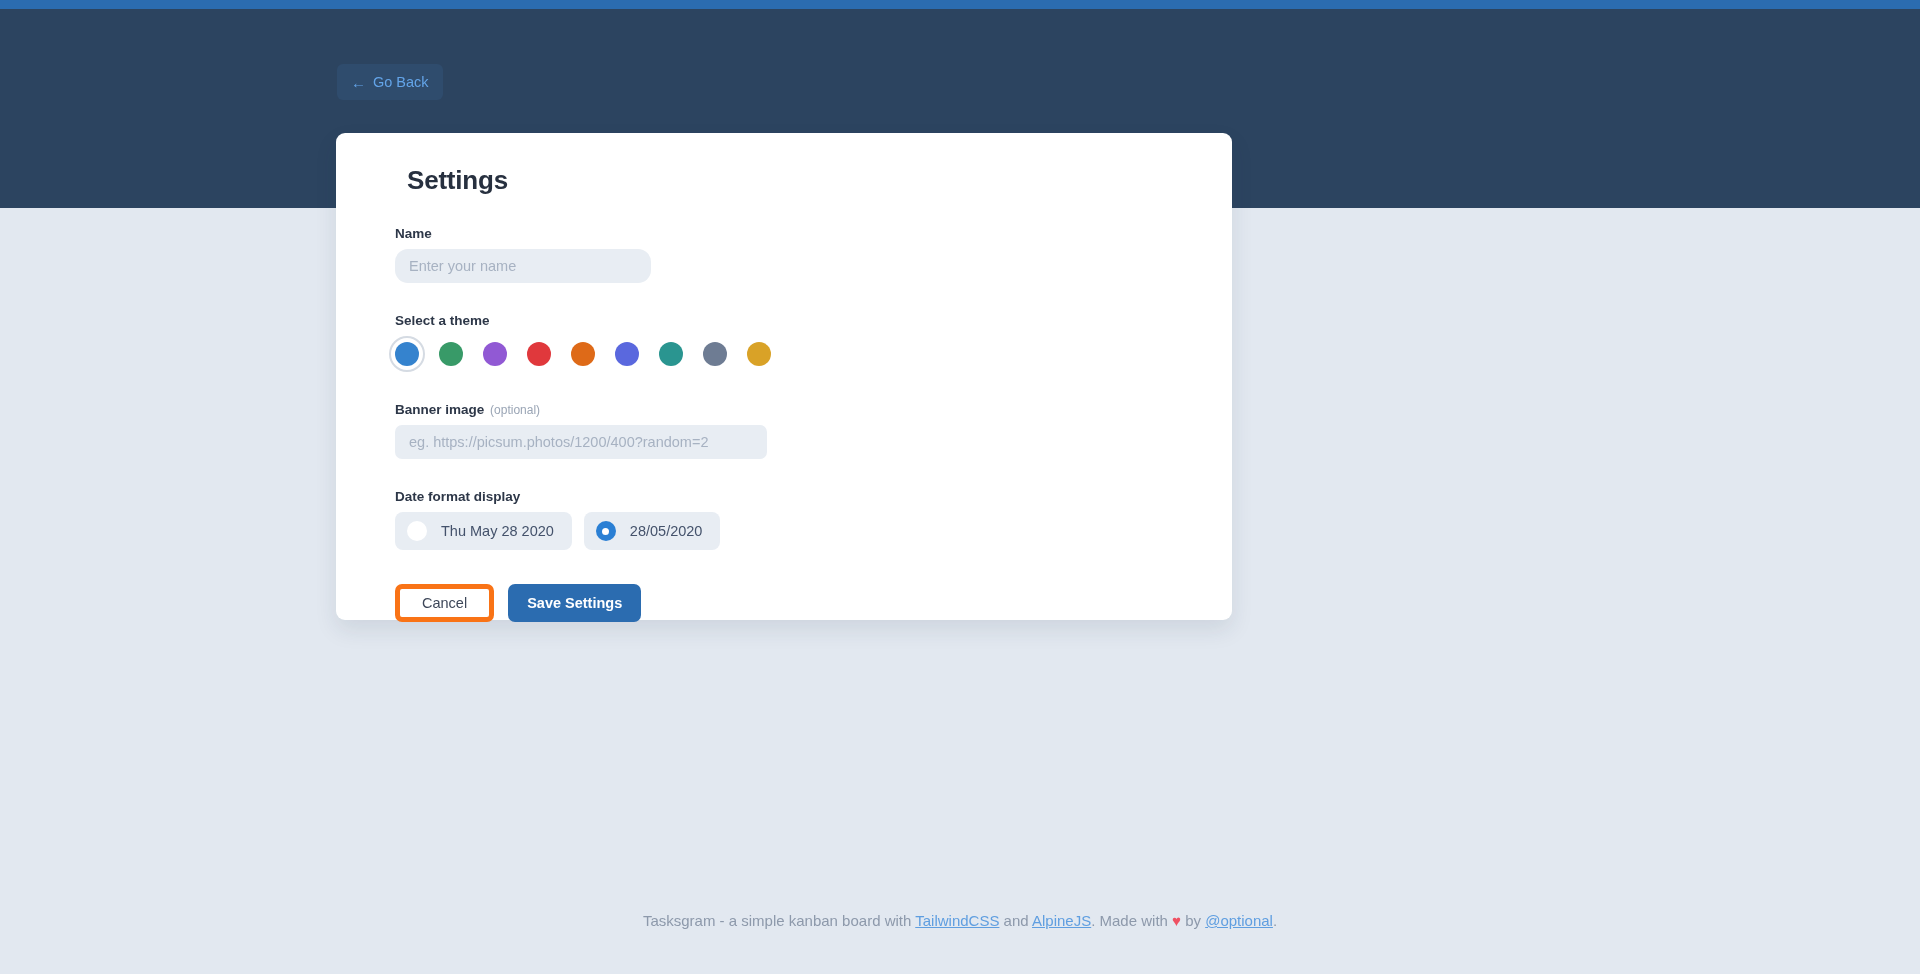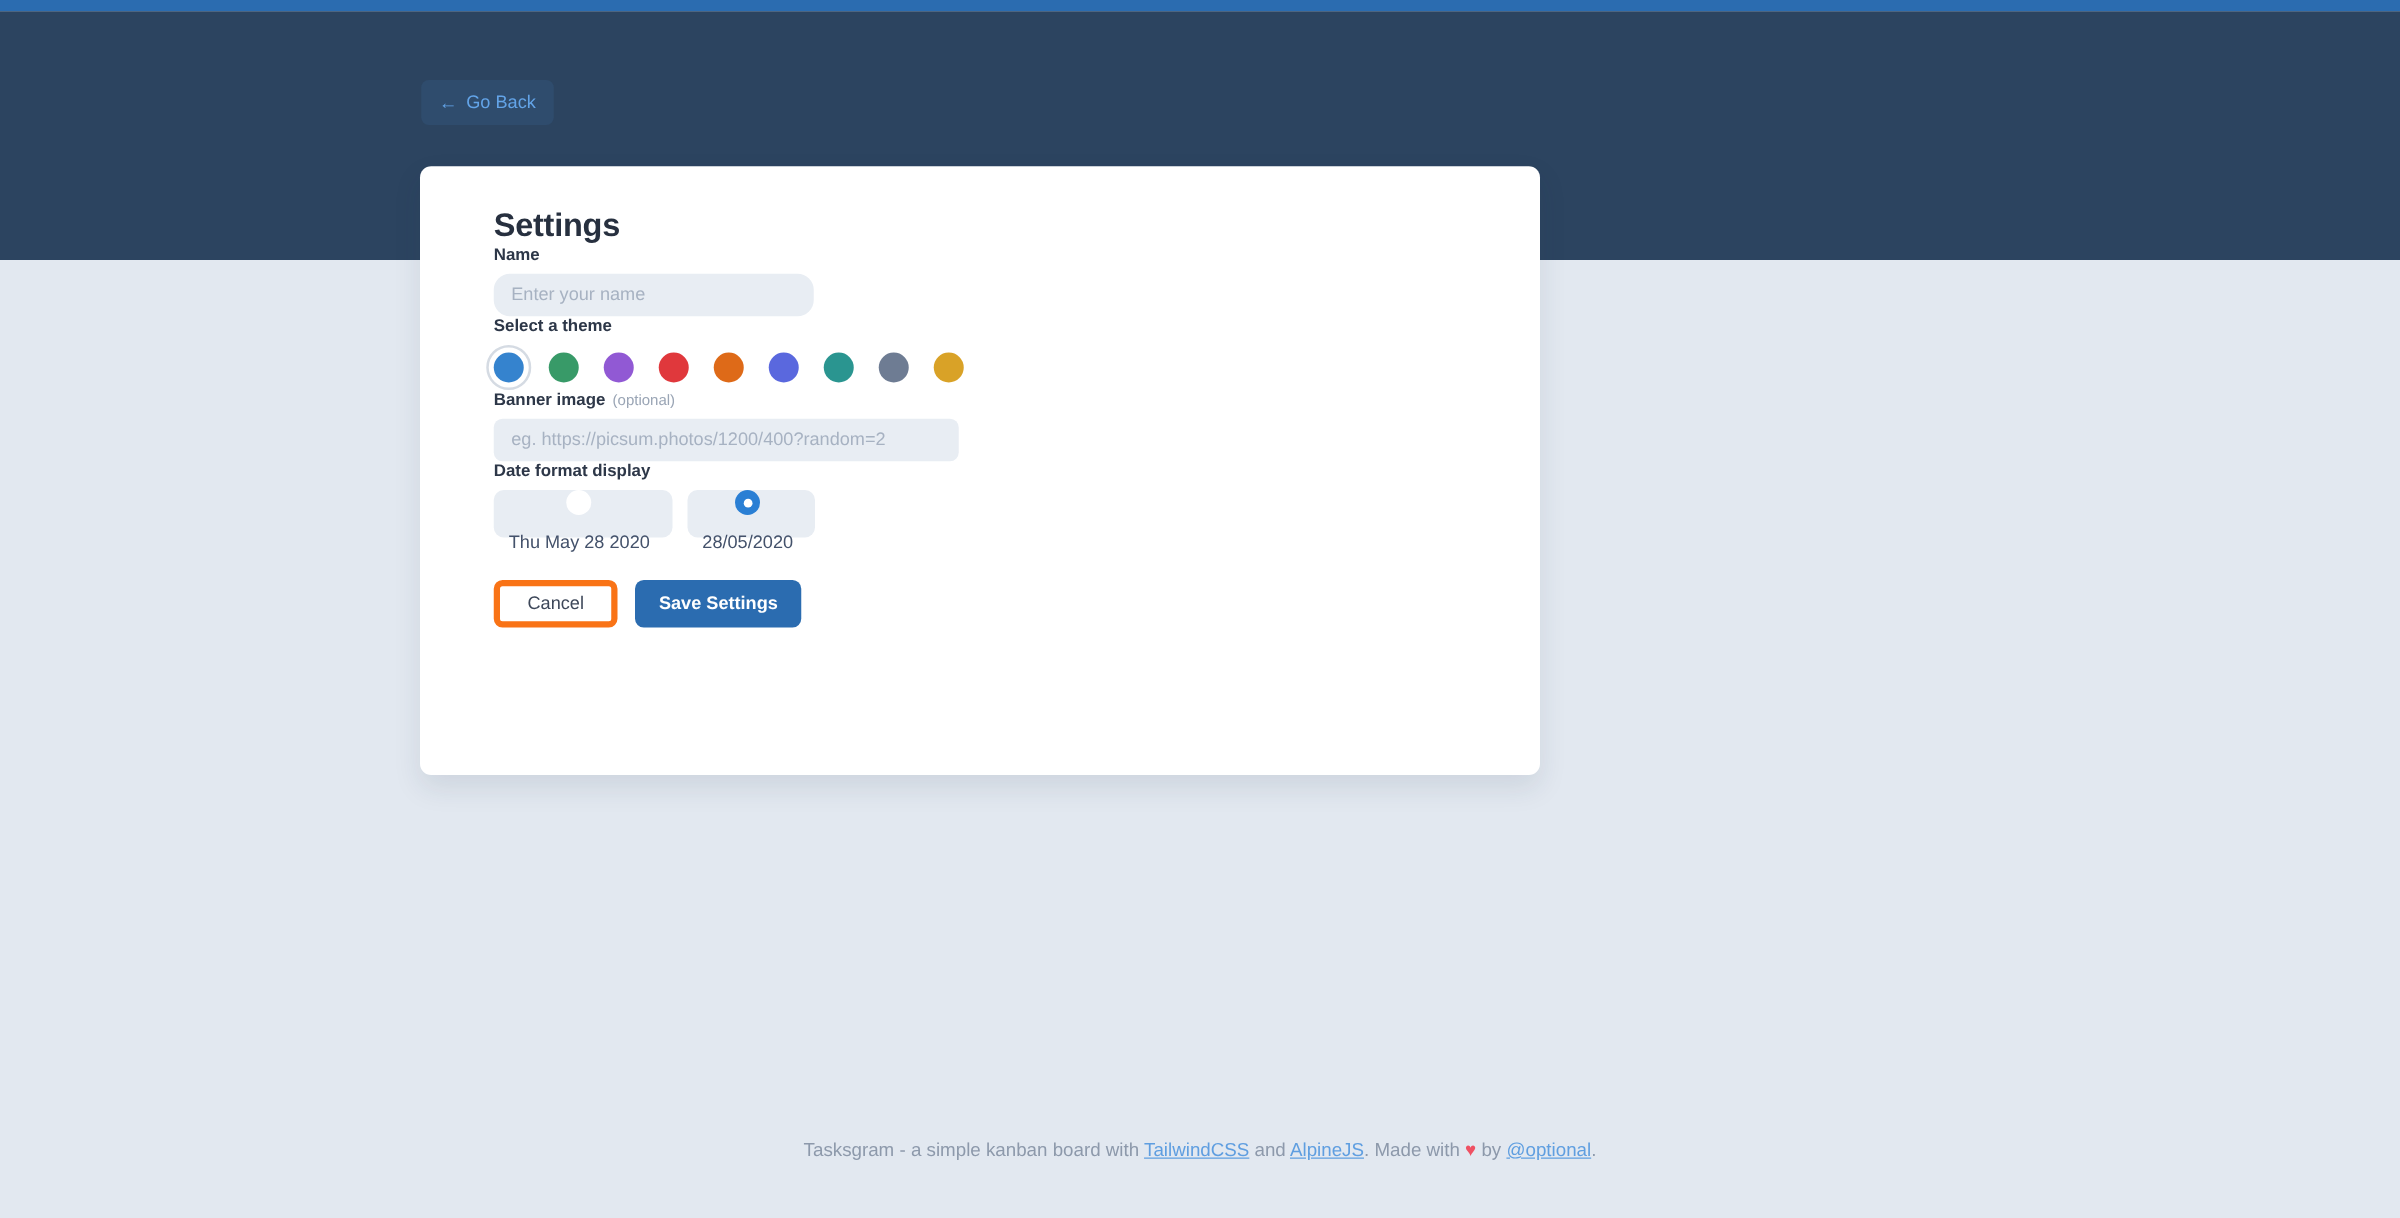--- a/index.html
+++ b/index.html
@@ -66,30 +66,31 @@
     border-radius: 9px;
     box-shadow: 0 10px 22px rgba(30, 45, 70, 0.10);
     padding: 36px 0 0 23px;
   }
 
   .card-title {
     font-size: 26px;
     font-weight: bold;
     color: #27303f;
     letter-spacing: -0.2px;
-    margin-left: 36px;
+    margin-left: 48px;
     margin-top: -4px;
   }
 
   .form-body { margin-left: 36px; }
 
   .field-label {
     font-size: 13.5px;
     font-weight: bold;
     color: #2d3748;
+    margin-top: 30px;
     margin-bottom: 8px;
   }
   .field-label .optional {
     font-weight: normal;
     font-size: 12px;
     color: #9aa5b5;
     margin-left: 2px;
   }
 
   
@@ -146,21 +147,20 @@
     height: 38px;
     display: flex;
     align-items: center;
     gap: 14px;
     padding: 0 18px 0 12px;
     font-size: 14.5px;
     font-family: "Liberation Sans", sans-serif;
     color: #44526b;
     cursor: pointer;
     white-space: nowrap;
-    flex-direction: column;
   }
   .radio {
     width: 20px;
     height: 20px;
     border-radius: 50%;
     background: #ffffff;
     flex: 0 0 auto;
     display: flex;
     align-items: center;
     justify-content: center;

